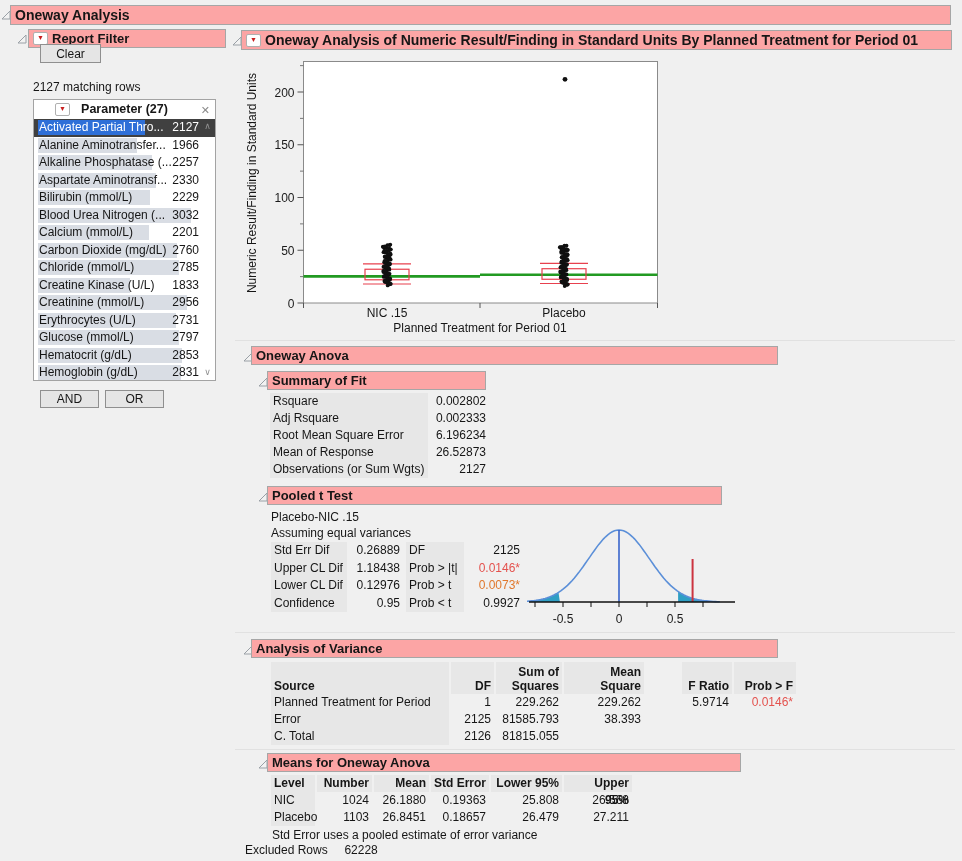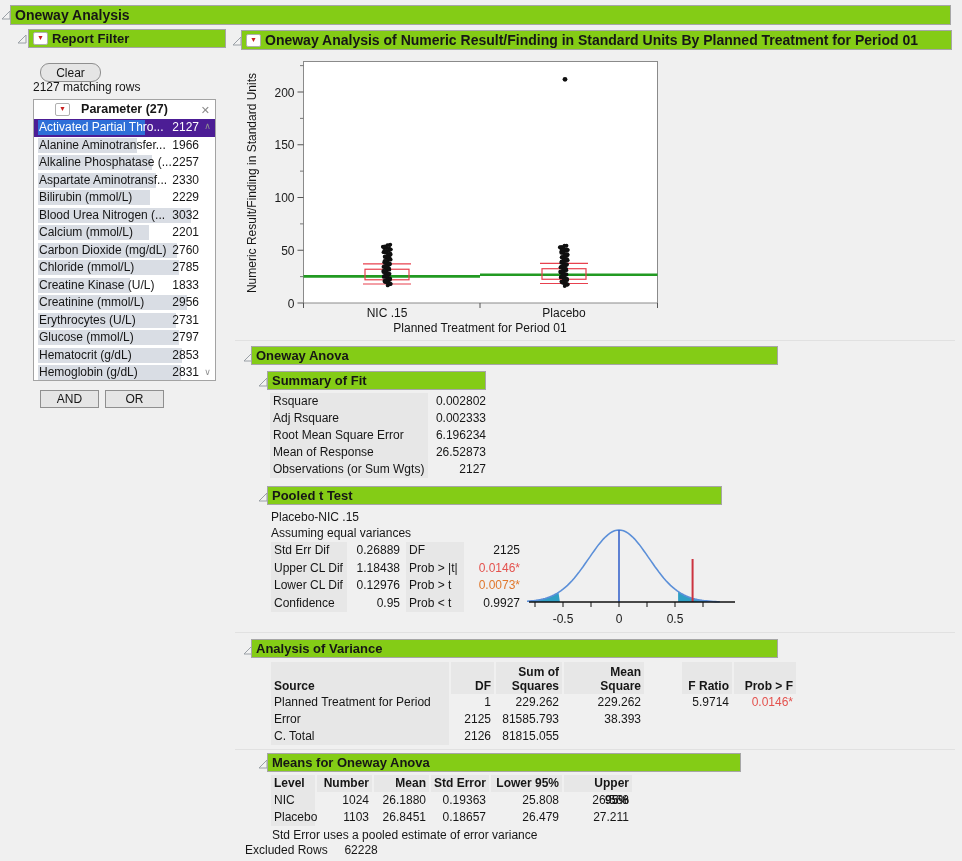--- a/index.html
+++ b/index.html
@@ -1,35 +1,35 @@
 <!DOCTYPE html>
 <html><head>
 <meta charset="utf-8">
 <style>
   html,body{margin:0;padding:0;}
   body{width:962px;height:861px;background:#f0f0f0;font-family:"Liberation Sans",sans-serif;font-size:12px;color:#161616;overflow:hidden;}
   #app{position:relative;width:962px;height:861px;}
-  .hdr{position:absolute;background:#84cc16;border:1px solid #a6a6a6;font-weight:bold;font-size:13px;box-sizing:border-box;padding:1px 4px;white-space:nowrap;overflow:hidden;display:flex;align-items:center;gap:4px;}
+  .hdr{position:absolute;background:#fca5a5;border:1px solid #a6a6a6;font-weight:bold;font-size:13px;box-sizing:border-box;padding:1px 4px;white-space:nowrap;overflow:hidden;display:flex;align-items:center;gap:4px;}
   .hdr.big{font-size:14px;}
   .disc{position:absolute;width:10px;height:10px;}
   .rtri{display:inline-block;width:13px;height:11px;background:#ffffff;border:1px solid #b0b0b0;border-radius:2px;color:#c81e1e;font-size:7px;line-height:10px;text-align:center;flex:0 0 auto;}
   .wbtn{position:absolute;background:#e5e5e5;border:1px solid #8f8f8f;font-family:inherit;font-size:12px;color:#161616;text-align:center;padding:0;box-sizing:border-box;}
   #matching{position:absolute;left:33px;top:80px;}
   
   #param-box{position:absolute;left:33px;top:99px;width:183px;height:282px;background:#ffffff;border:1px solid #a3a3a3;box-sizing:border-box;}
   .pheader{position:relative;height:19px;line-height:18px;}
   .pheader .rtri{position:absolute;left:21px;top:3px;}
   .ptitle{position:absolute;left:0;right:0;text-align:center;font-weight:bold;font-size:12.5px;border-radius:7px;}
   .pclose{position:absolute;right:5px;top:1px;color:#8a8a8a;font-size:11px;cursor:default;}
   #plist{position:absolute;left:0;top:19px;right:0;}
   .fitem{position:relative;height:17.5px;line-height:17.5px;overflow:hidden;}
   .fbar{position:absolute;left:4px;top:1px;height:15px;background:#d9dde4;z-index:0;}
   .flabel{position:absolute;left:5px;z-index:1;white-space:nowrap;}
   .fcount{position:absolute;right:16px;z-index:1;}
-  .fitem.selected{background:#4c1d95;color:#ffffff;}
+  .fitem.selected{background:#404040;color:#ffffff;}
   .fitem.selected .fbar{background:#2e6fd8;}
   .scrollup,.scrolldown{position:absolute;right:1px;width:13px;text-align:center;color:#909090;font-size:9px;}
   .scrollup{top:21px;} .scrolldown{bottom:3px;}
   
   #plot-svg{position:absolute;left:260px;top:59px;}
   #y-title{position:absolute;left:252px;top:183px;transform:translate(-50%,-50%) rotate(-90deg);white-space:nowrap;font-size:12px;}
   .xlab{position:absolute;top:306px;width:120px;text-align:center;}
   #x-title{position:absolute;left:303px;top:321px;width:354px;text-align:center;}
   
   .sect-sub{position:absolute;font-size:12px;}
@@ -79,21 +79,21 @@
     <span>Oneway Analysis</span>
   </div>
 
   <span class="disc" style="left:17px;top:33px;"><svg width="10" height="10" viewBox="0 0 10 10">
         <path d="M9,1 L9,9 L1,9 Z" fill="#f2f2f2" stroke="#9aa0a6"></path>
       </svg></span>
   <div class="hdr" style="left:28px;top:29px;width:198px;height:19px;">
     <span class="rtri">▼</span>
     <span>Report Filter</span>
   </div>
-  <button class="wbtn" style="left:40px;top:63px;width:61px;height:19px;border-radius:9px;">Clear</button>
+  <button class="wbtn" style="left:40px;top:44px;width:61px;height:19px;">Clear</button>
   <div id="matching">2127 matching rows</div>
 
   <div id="param-box">
     <div class="pheader">
       <span class="rtri">▼</span>
       <span class="ptitle">Parameter (27)</span>
       <span class="pclose">✕</span>
     </div>
     <div id="plist">
         <div class="fitem selected">

